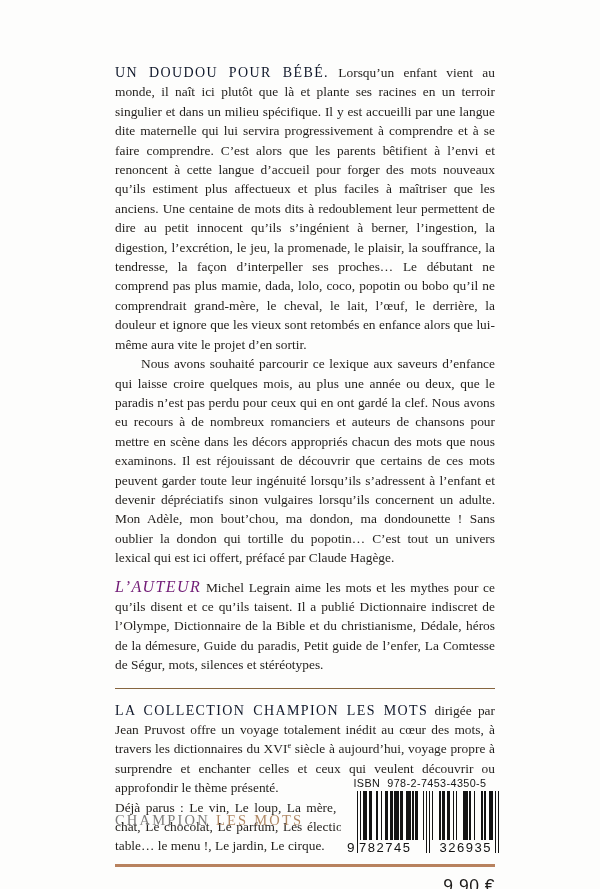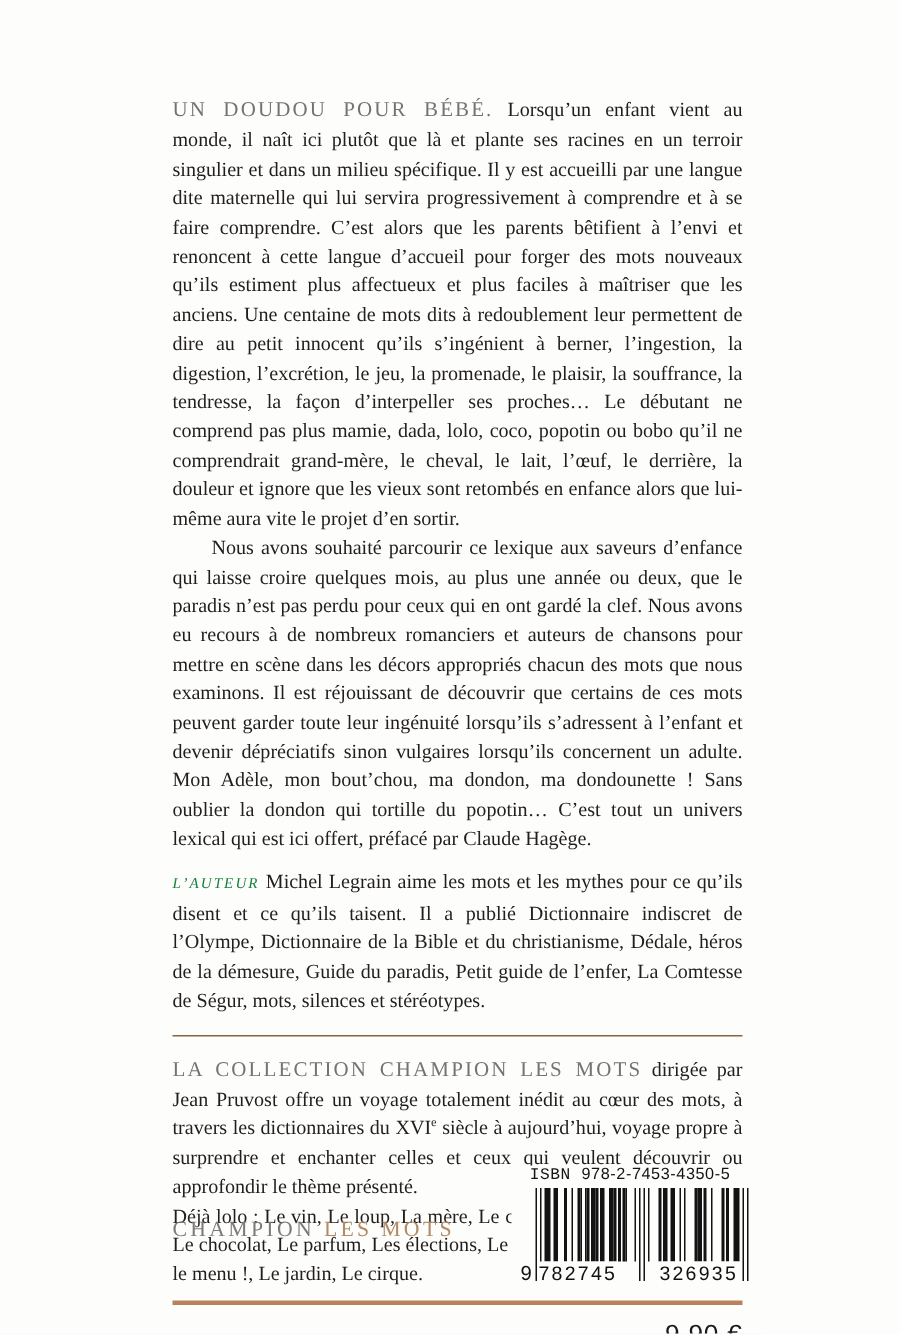--- a/index.html
+++ b/index.html
@@ -24,28 +24,28 @@
   }
   .body-text {
     font-size: 13.4px;
     line-height: 19.4px;
     text-align: justify;
     margin: 0;
   }
   .para-indent { text-indent: 26px; }
   .author-block { margin-top: 9px; }
   .run-accent-caps {
-    color: #737373;
+    color: #0f172a;
     letter-spacing: 1.4px;
     font-size: 14px;
   }
   .run-accent-caps-italic {
-    color: #15803d;
+    color: #701a75;
     letter-spacing: 1.4px;
-    font-size: 10px;
+    font-size: 16px;
     font-style: italic;
   }
   .run-italic { }
   .run-sup { vertical-align: super; font-size: 0.62em; line-height: 0; }
   .divider-thin {
     border: none;
     border-top: 1px solid #86653f;
     margin: 13px 0 12px 0;
   }
   .divider-thick {
@@ -70,21 +70,21 @@
     font-family: "Liberation Sans", sans-serif;
     text-align: center;
   }
   .isbn-line {
     font-size: 10.8px;
     letter-spacing: 0.4px;
     color: #141414;
     white-space: nowrap;
     margin-bottom: 2px;
   }
-  .isbn-line .isbn-word { margin-right: 7px; font-family: Liberation Mono, monospace; }
+  .isbn-line .isbn-word { margin-right: 7px; }
   .ean {
     position: relative;
     display: flex;
     align-items: flex-start;
     justify-content: flex-end;
     height: 64px;
   }
   .ean-first-digit {
     font-size: 13.5px;
     color: #111;
@@ -136,21 +136,21 @@
     <p class="body-text"><span class="run-accent-caps">UN DOUDOU POUR BÉBÉ.</span><span class="run-normal"> Lorsqu’un enfant vient au monde, il naît ici plutôt que là et plante ses racines en un terroir singulier et dans un milieu spécifique. Il y est accueilli par une langue dite maternelle qui lui servira progressivement à comprendre et à se faire comprendre. C’est alors que les parents bêtifient à l’envi et renoncent à cette langue d’accueil pour forger des mots nouveaux qu’ils estiment plus affectueux et plus faciles à maîtriser que les anciens. Une centaine de mots dits à redoublement leur permettent de dire au petit innocent qu’ils s’ingénient à berner, l’ingestion, la digestion, l’excrétion, le jeu, la promenade, le plaisir, la souffrance, la tendresse, la façon d’interpeller ses proches… Le débutant ne comprend pas plus </span><span class="run-italic">mamie, dada, lolo, coco, popotin</span><span class="run-normal"> ou </span><span class="run-italic">bobo</span><span class="run-normal"> qu’il ne comprendrait </span><span class="run-italic">grand-mère, le cheval, le lait, l’œuf, le derrière, la douleur</span><span class="run-normal"> et ignore que les vieux sont retombés en enfance alors que lui-même aura vite le projet d’en sortir.</span></p>
 
     <p class="body-text para-indent"><span class="run-normal">Nous avons souhaité parcourir ce lexique aux saveurs d’enfance qui laisse croire quelques mois, au plus une année ou deux, que le paradis n’est pas perdu pour ceux qui en ont gardé la clef. Nous avons eu recours à de nombreux romanciers et auteurs de chansons pour mettre en scène dans les décors appropriés chacun des mots que nous examinons. Il est réjouissant de découvrir que certains de ces mots peuvent garder toute leur ingénuité lorsqu’ils s’adressent à l’enfant et devenir dépréciatifs sinon vulgaires lorsqu’ils concernent un adulte. Mon Adèle, mon </span><span class="run-italic">bout’chou</span><span class="run-normal">, ma </span><span class="run-italic">dondon</span><span class="run-normal">, ma </span><span class="run-italic">dondounette</span><span class="run-normal"> ! Sans oublier la </span><span class="run-italic">dondon</span><span class="run-normal"> qui tortille du </span><span class="run-italic">popotin</span><span class="run-normal">… C’est tout un univers lexical qui est ici offert, préfacé par Claude Hagège.</span></p>
 
     <p class="body-text author-block"><span class="run-accent-caps-italic">L’AUTEUR</span><span class="run-italic"> Michel Legrain aime les mots et les mythes pour ce qu’ils disent et ce qu’ils taisent. Il a publié </span><span class="run-normal">Dictionnaire indiscret de l’Olympe, Dictionnaire de la Bible et du christianisme, Dédale, héros de la démesure, Guide du paradis, Petit guide de l’enfer, La Comtesse de Ségur, mots, silences et stéréotypes.</span></p>
 
     <hr class="divider-thin">
 
     <p class="body-text"><span class="run-accent-caps">LA COLLECTION CHAMPION LES MOTS</span><span class="run-normal"> dirigée par Jean Pruvost offre un voyage totalement inédit au cœur des mots, à travers les dictionnaires du XVI</span><span class="run-sup">e</span><span class="run-normal"> siècle à aujourd’hui, voyage propre à surprendre et enchanter celles et ceux qui veulent découvrir ou approfondir le thème présenté.</span></p>
 
-    <p class="body-text"><span class="run-normal">Déjà lolo : </span><span class="run-italic">Le vin, Le loup, La mère, Le citoyen, Le mariage, Le chat, Le chocolat, Le parfum, Les élections, Le fromage, Le train, À table… le menu !, Le jardin, Le cirque.</span></p>
+    <p class="body-text"><span class="run-normal">Déjà parus : </span><span class="run-italic">Le vin, Le loup, La mère, Le citoyen, Le mariage, Le chat, Le chocolat, Le parfum, Les élections, Le fromage, Le train, À table… le menu !, Le jardin, Le cirque.</span></p>
 
     <hr class="divider-thick">
 
     <div class="price-row">9,90 €</div>
   </div>
 
   <div class="barcode-wrap">
     <div class="isbn-line">
       <span class="isbn-word">ISBN</span><span>978-2-7453-4350-5</span>
     </div>

